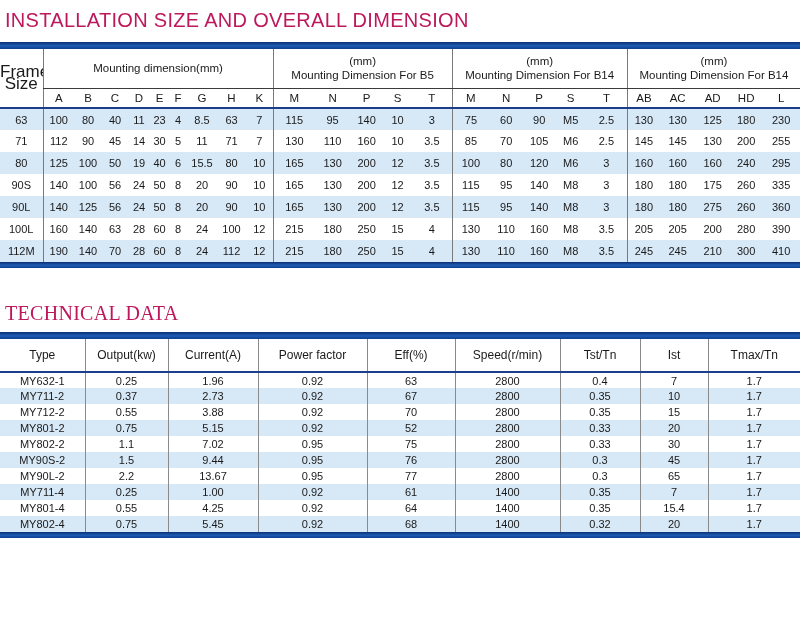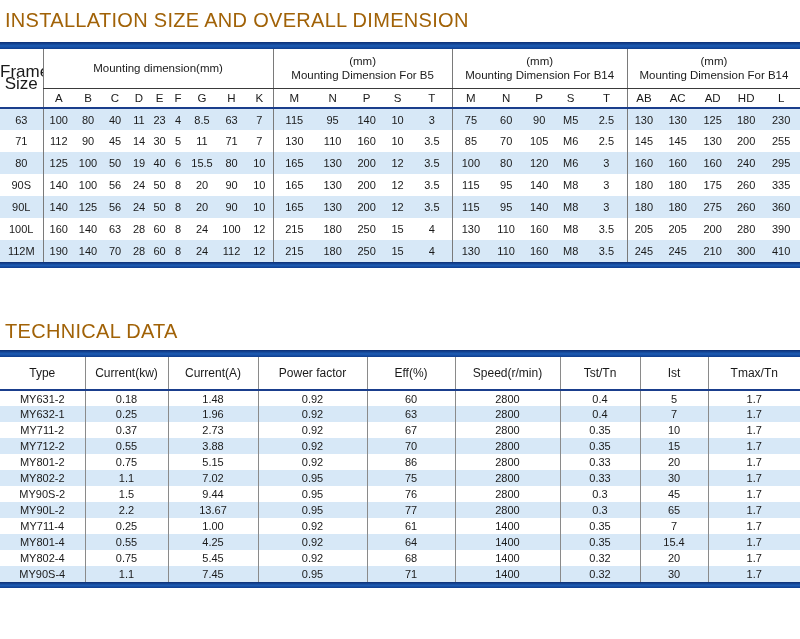--- a/index.html
+++ b/index.html
@@ -3,25 +3,25 @@
 <meta charset="utf-8">
 <style>
   * { box-sizing: border-box; }
   html, body { margin: 0; padding: 0; }
   body {
     width: 800px; height: 639px; overflow: hidden;
     background: #ffffff; color: #1a1a1a;
     font-family: "Liberation Sans", sans-serif;
   }
   .title {
-    margin: 0; color: #a16207; font-size: 20px; line-height: 24px;
+    margin: 0; color: #be185d; font-size: 20px; line-height: 24px;
     font-weight: 400; letter-spacing: 0.3px;
   }
   #title1 { padding: 8px 0 0 5px; }
-  #title2 { padding: 51px 0 0 5px; }
+  #title2 { padding: 33px 0 0 5px; font-family: Liberation Serif, serif; }
   .bar { height: 7px; background: linear-gradient(180deg, #0c2e74, #1d5cb4 55%, #0f3d8e); }
   #bar1 { margin-top: 10px; }
   #bar2 { margin-top: 7px; }
   table { border-collapse: collapse; table-layout: fixed; width: 800px; }
   th, td { padding: 0; margin: 0; font-weight: normal; text-align: center; vertical-align: middle; white-space: nowrap; overflow: hidden; }
   
   #t1 thead th { background: #ffffff; }
   #t1 .frame-h { font-size: 17px; line-height: 12px; white-space: pre-line; border-bottom: 2px solid #1a3e8c; }
   #t1 .group-label {
     font-size: 11.5px; line-height: 14px; white-space: pre-line;
@@ -315,43 +315,32 @@
       <col style="width:109px">
       <col style="width:88px">
       <col style="width:105px">
       <col style="width:80px">
       <col style="width:68px">
       <col style="width:92px">
   </colgroup>
   <thead>
     <tr id="t2-head">
         <th>Type</th>
-        <th>Current(kw)</th>
+        <th>Output(kw)</th>
         <th>Current(A)</th>
         <th>Power factor</th>
         <th>Eff(%)</th>
         <th>Speed(r/min)</th>
         <th>Tst/Tn</th>
         <th>Ist</th>
         <th>Tmax/Tn</th>
       </tr>
   </thead>
   <tbody id="t2-body">
       <tr>
-        <td>MY631-2</td>
-        <td>0.18</td>
-        <td>1.48</td>
-        <td>0.92</td>
-        <td>60</td>
-        <td>2800</td>
-        <td>0.4</td>
-        <td>5</td>
-        <td>1.7</td>
-      </tr>
-      <tr>
         <td>MY632-1</td>
         <td>0.25</td>
         <td>1.96</td>
         <td>0.92</td>
         <td>63</td>
         <td>2800</td>
         <td>0.4</td>
         <td>7</td>
         <td>1.7</td>
       </tr>
@@ -375,21 +364,21 @@
         <td>2800</td>
         <td>0.35</td>
         <td>15</td>
         <td>1.7</td>
       </tr>
       <tr>
         <td>MY801-2</td>
         <td>0.75</td>
         <td>5.15</td>
         <td>0.92</td>
-        <td>86</td>
+        <td>52</td>
         <td>2800</td>
         <td>0.33</td>
         <td>20</td>
         <td>1.7</td>
       </tr>
       <tr>
         <td>MY802-2</td>
         <td>1.1</td>
         <td>7.02</td>
         <td>0.95</td>
@@ -447,26 +436,15 @@
         <td>MY802-4</td>
         <td>0.75</td>
         <td>5.45</td>
         <td>0.92</td>
         <td>68</td>
         <td>1400</td>
         <td>0.32</td>
         <td>20</td>
         <td>1.7</td>
       </tr>
-      <tr>
-        <td>MY90S-4</td>
-        <td>1.1</td>
-        <td>7.45</td>
-        <td>0.95</td>
-        <td>71</td>
-        <td>1400</td>
-        <td>0.32</td>
-        <td>30</td>
-        <td>1.7</td>
-      </tr>
     </tbody>
 </table>
 <div class="bar" style="height:6px"></div>
 
 </body></html>

